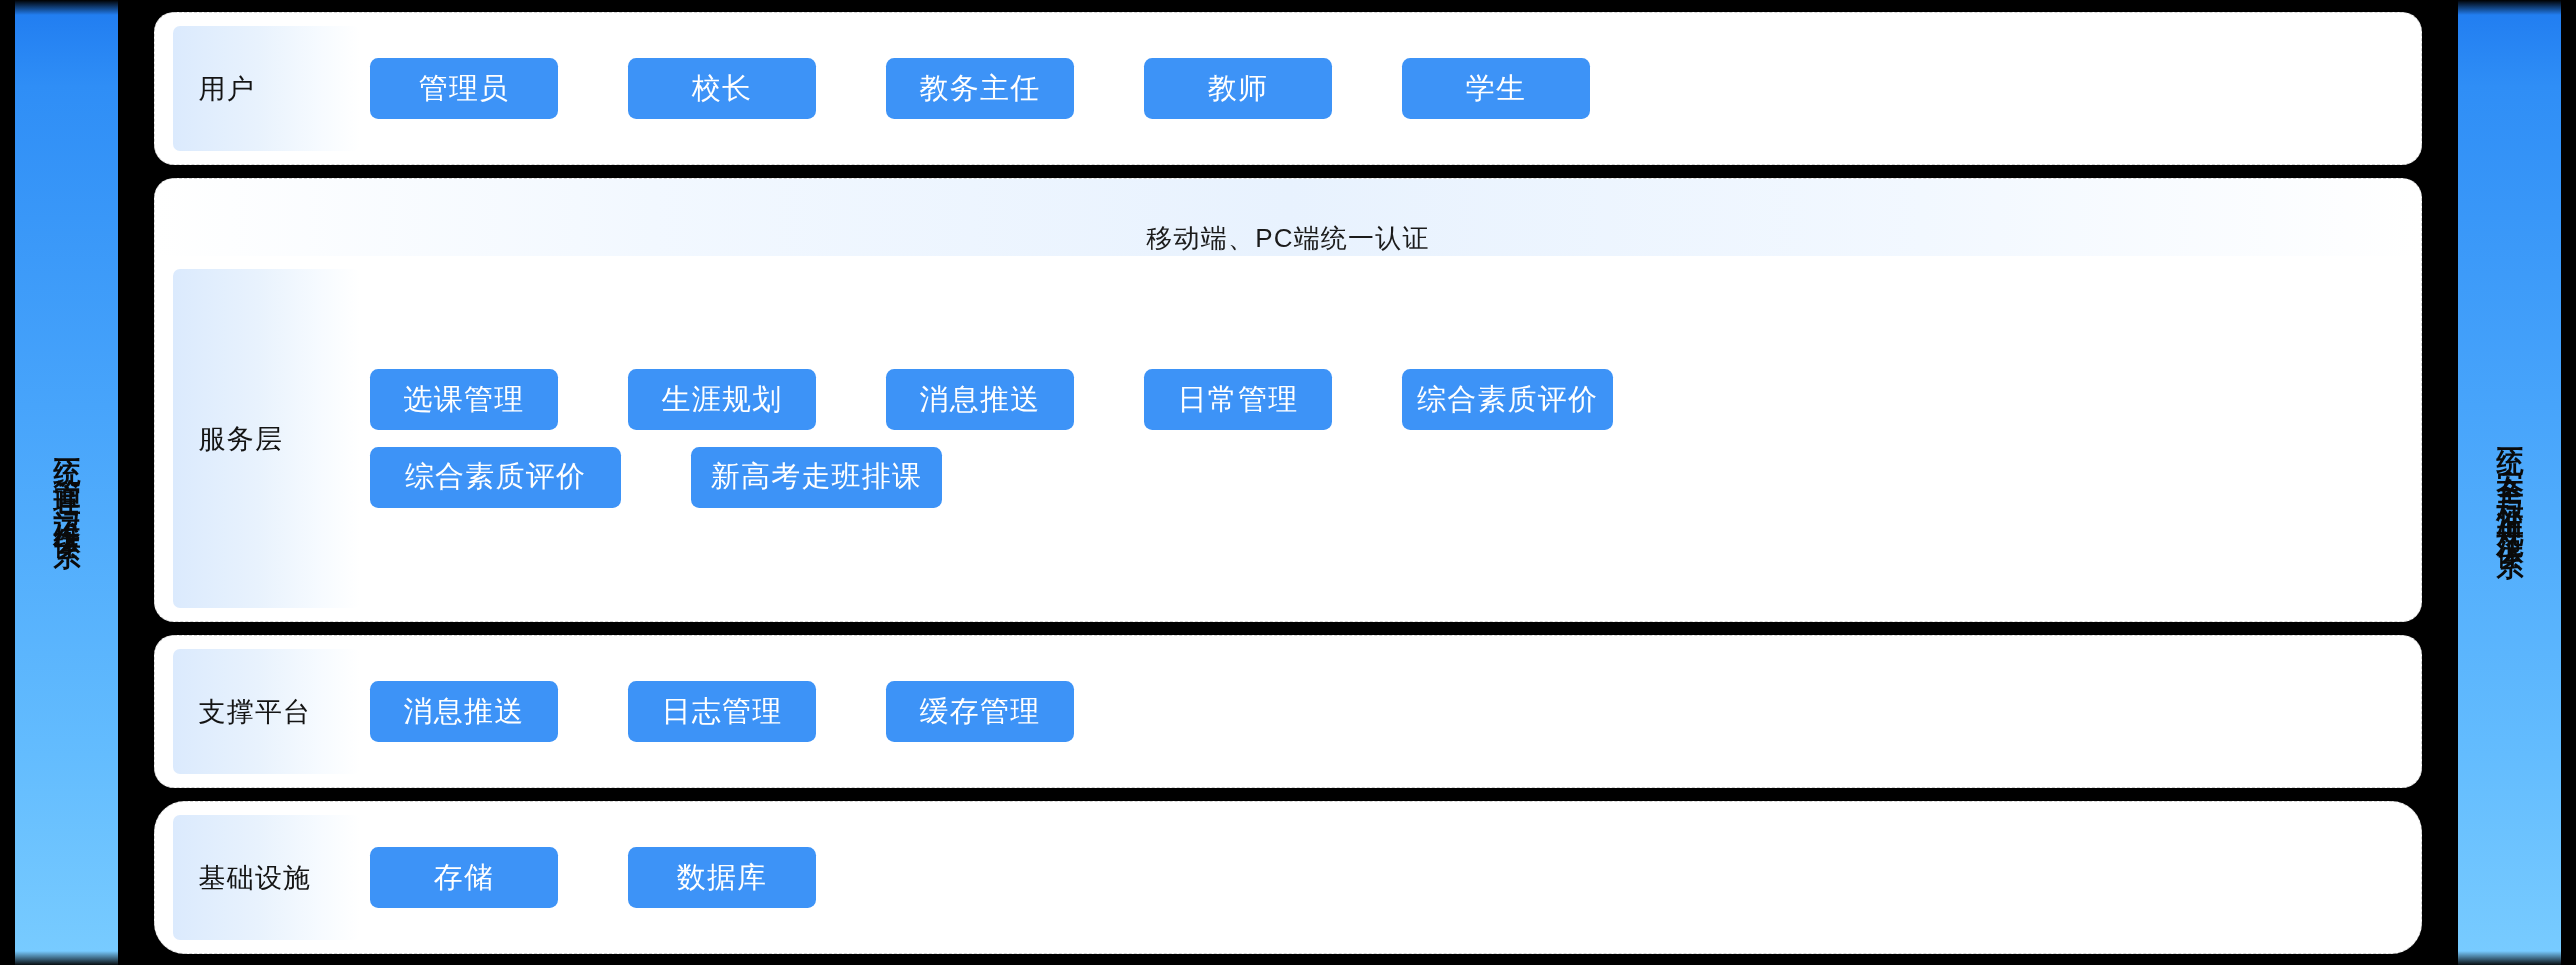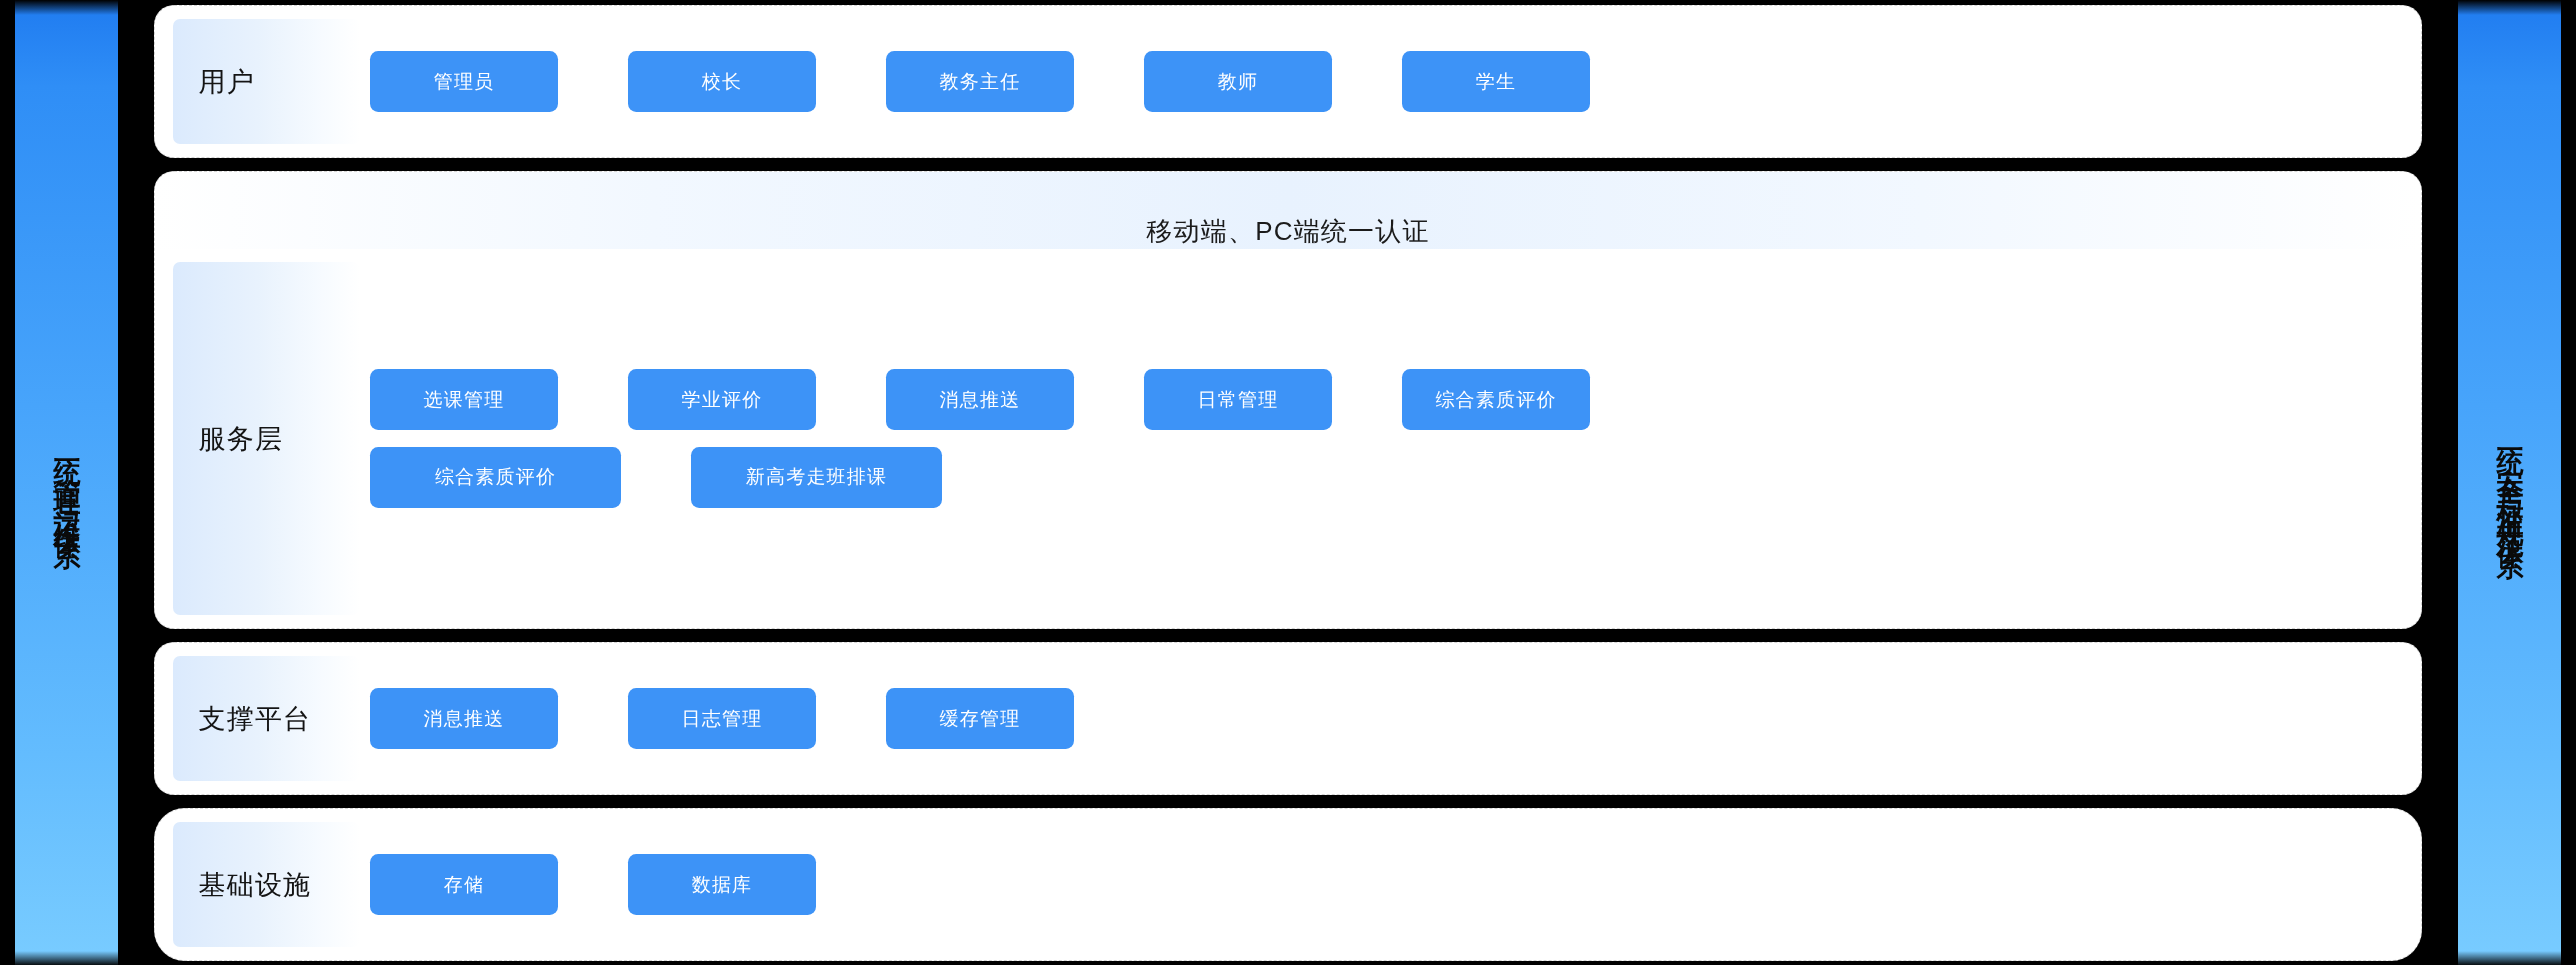--- a/index.html
+++ b/index.html
@@ -52,21 +52,21 @@
     line-height: 1;
     user-select: none;
   }
 
   
   .stack {
     flex: 1 1 auto;
     height: 100%;
     display: flex;
     flex-direction: column;
-    padding: 5px 36px;
+    padding: 12px 36px;
     gap: 13px;
   }
 
   .layer-card {
     background: #ffffff;
     border: 1.8px dashed #d4d4d4;
     border-radius: 20px;
     position: relative;
     display: flex;
     flex-direction: column;
@@ -140,21 +140,21 @@
 
   .pill {
     height: 61px;
     min-width: 188px;
     border-radius: 8.2px;
     background: #3d93f7;
     color: #ffffff;
     display: inline-flex;
     align-items: center;
     justify-content: center;
-    font-size: 19px;
+    font-size: 29px;
     font-weight: 400;
     letter-spacing: 1.2px;
     white-space: nowrap;
     padding: 0 15px;
     margin-right: 70px;
     user-select: none;
   }
   .pill:last-child { margin-right: 4px; }
 
   
@@ -192,21 +192,21 @@
       <div class="auth-banner">
         <span class="auth-banner-text">移动端、PC端统一认证</span>
       </div>
       <div class="layer-body">
         <div class="layer-label">
           <span class="layer-label-text">服务层</span>
         </div>
         <div class="module-grid">
           <div class="module-row">
             <span class="pill">选课管理</span>
-            <span class="pill">学业评价</span>
+            <span class="pill">生涯规划</span>
             <span class="pill">消息推送</span>
             <span class="pill">日常管理</span>
             <span class="pill">综合素质评价</span>
           </div>
           <div class="module-row">
             <span class="pill wide">综合素质评价</span>
             <span class="pill wide">新高考走班排课</span>
           </div>
         </div>
       </div>

